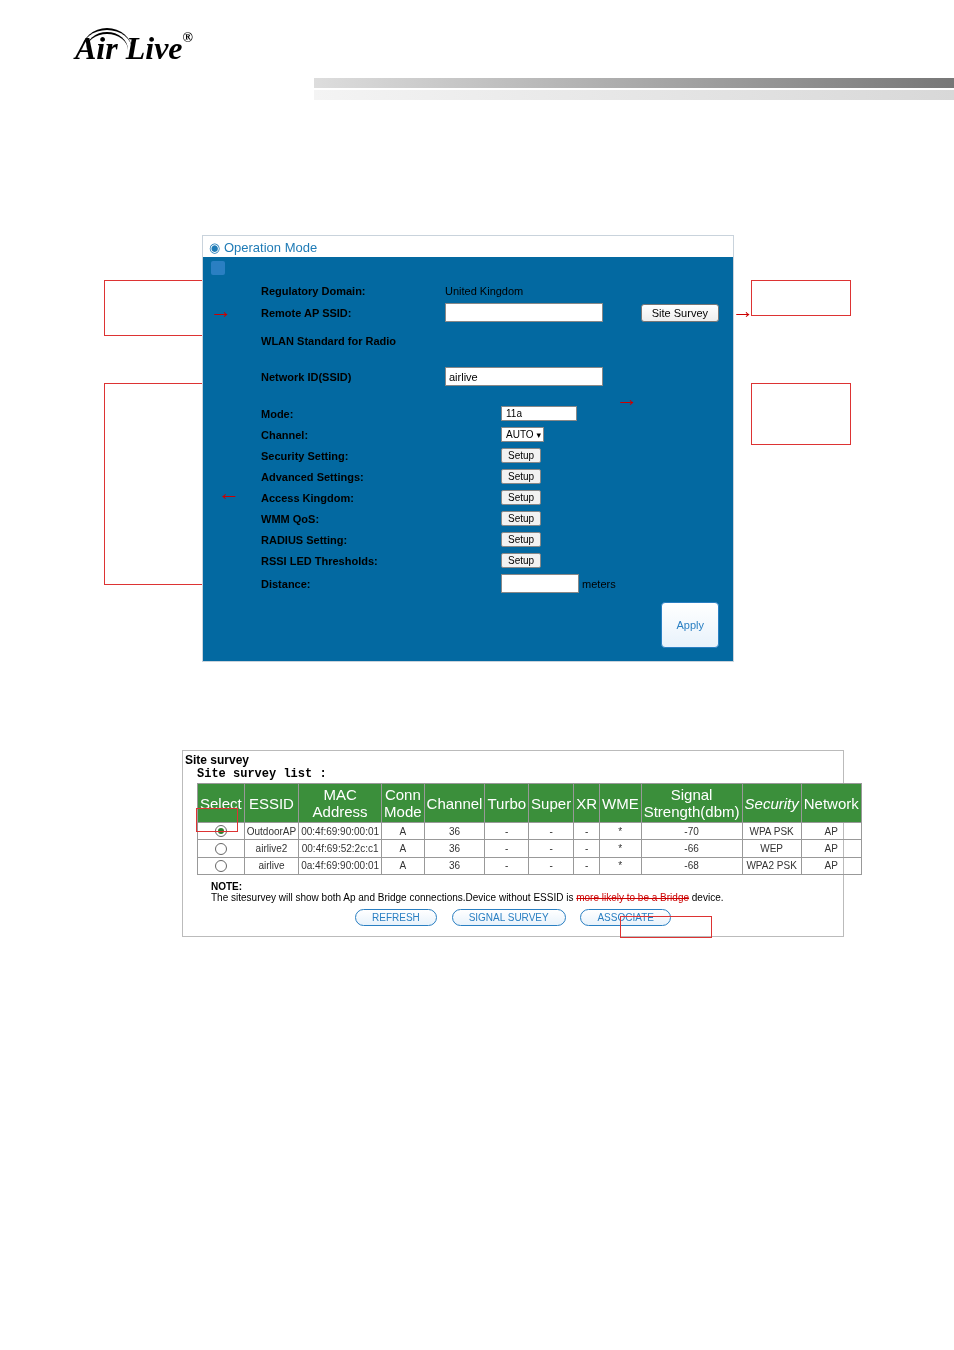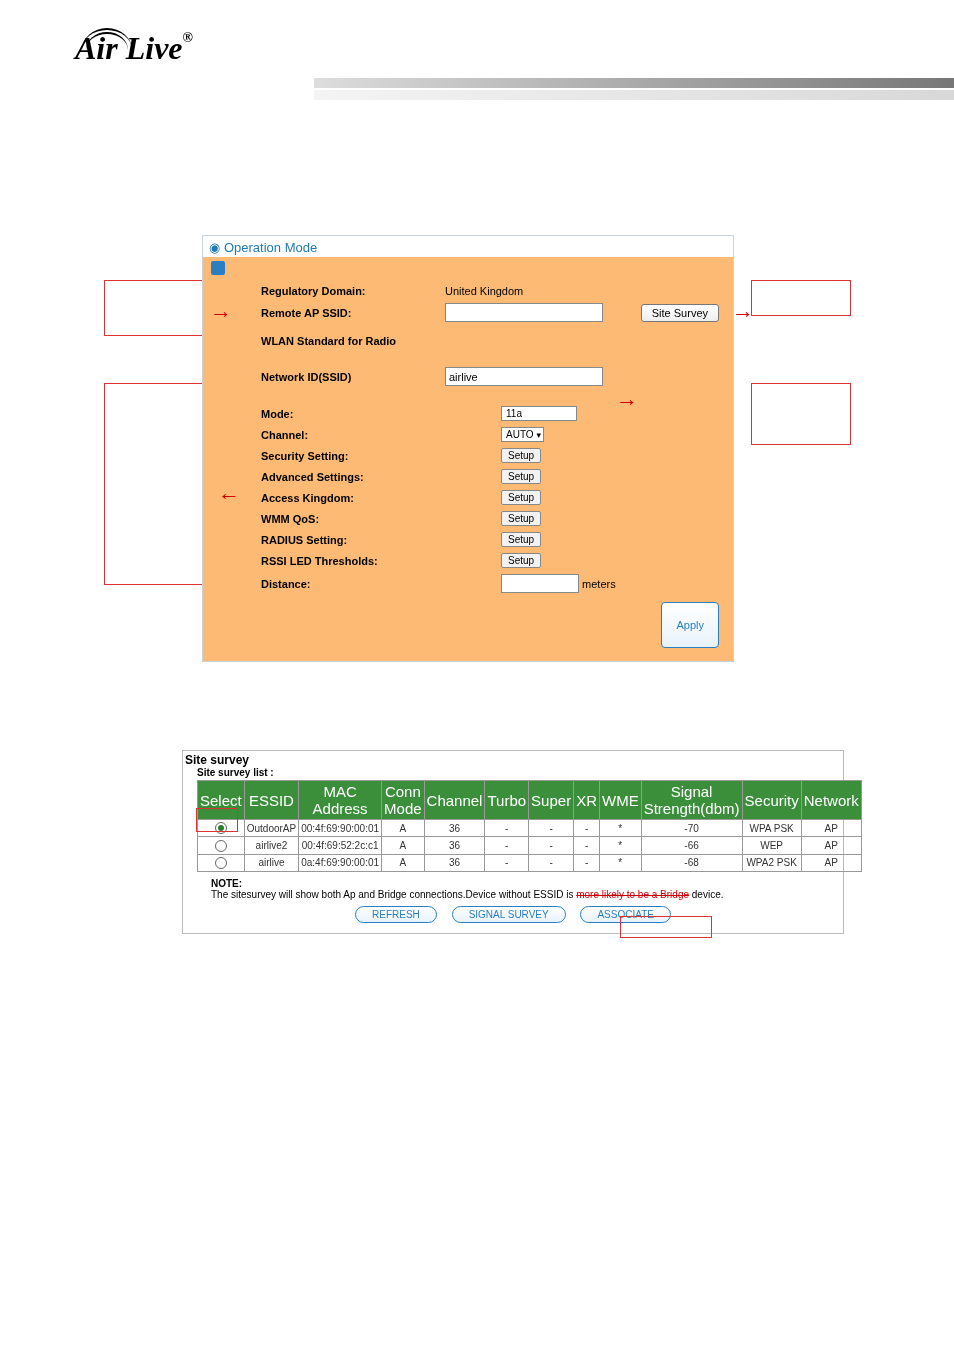--- a/index.html
+++ b/index.html
@@ -76,21 +76,21 @@
   }
   .panel1 .title {
     padding: 4px 6px 2px 6px;
     color: #1f7bb6;
     font-size: 13px;
   }
   .panel1 .title .dot {
     color: #1f7bb6;
   }
   .panel1 .body {
-    background: #fdba74;
+    background: #0369a1;
     padding: 4px 8px 10px 8px;
   }
   .panel1 .home {
     width: 14px; height: 14px;
     background: #2a7fc2;
     border-radius: 2px;
     display: inline-block;
     margin-bottom: 4px;
   }
   .panel1 table.form {
@@ -169,22 +169,23 @@
     background: #fff;
     font-size: 10px;
   }
   .panel2 .stitle {
     font-weight: bold;
     font-size: 12px;
     padding: 2px 2px 0 2px;
   }
   .panel2 .ssub {
     font-weight: bold;
-    font-size: 10px;
+    font-size: 12px;
     padding: 0 2px 2px 14px;
+    font-family: Liberation Mono, monospace;
   }
   .panel2 table.slist {
     width: 636px;
     margin-left: 14px;
     border-collapse: collapse;
   }
   .panel2 table.slist th {
     background: #3b8f3b;
     color: #fff;
     font-size: 15px;
@@ -369,21 +370,21 @@
       <th style="width:36px;">Select</th>
       <th style="width:130px;">ESSID</th>
       <th style="width:110px;">MAC Address</th>
       <th style="width:30px;">Conn Mode</th>
       <th style="width:40px;">Channel</th>
       <th style="width:30px;">Turbo</th>
       <th style="width:30px;">Super</th>
       <th style="width:20px;">XR</th>
       <th style="width:28px;">WME</th>
       <th style="width:64px;">Signal Strength(dbm)</th>
-      <th style="width:58px;">Security</th>
+      <th style="width:58px;font-style:italic;">Security</th>
       <th style="width:44px;">Network</th>
     </tr>
     <tr>
       <td><span class="radio sel"></span></td>
       <td>OutdoorAP</td>
       <td>00:4f:69:90:00:01</td>
       <td>A</td>
       <td>36</td>
       <td>-</td>
       <td>-</td>

